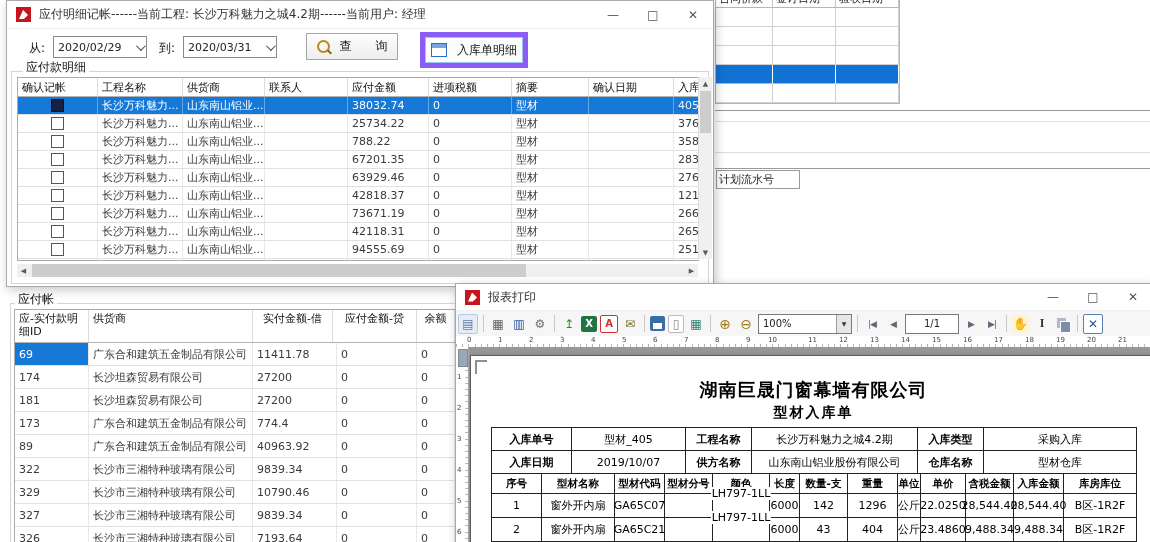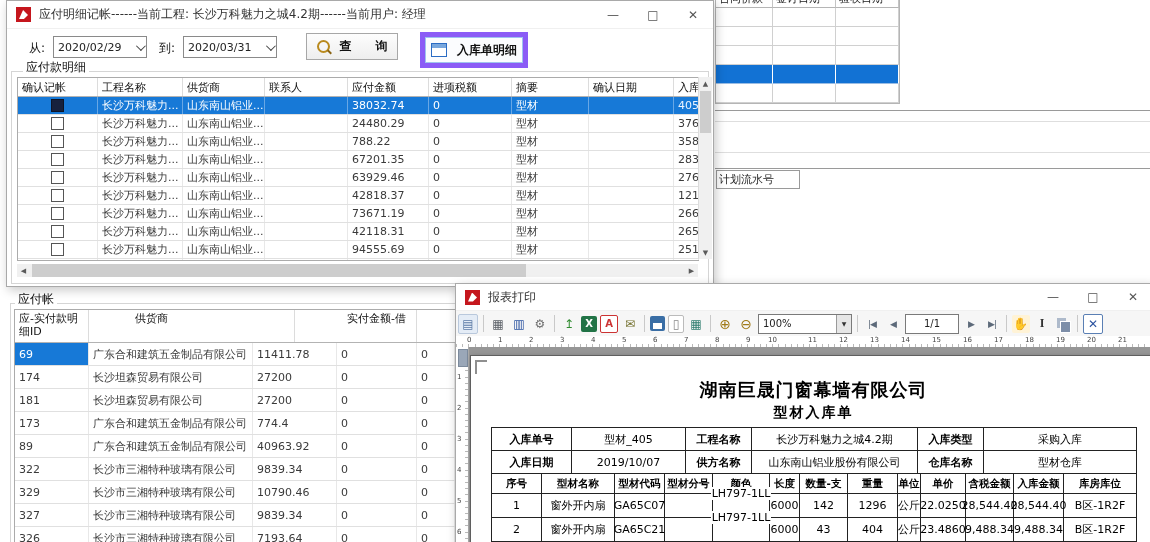--- a/index.html
+++ b/index.html
@@ -18,21 +18,21 @@
   .capbtns{margin-left:auto;display:flex;height:100%;}
   .capbtn{width:40px;height:100%;display:flex;align-items:center;justify-content:center;color:#555;font-size:12px;}
 
   
   .lbl{position:absolute;font-size:12px;color:#111;}
   .combo{position:absolute;height:20px;background:#fff;border:1px solid #8a8a8a;display:flex;align-items:center;font-size:11px;}
   .combo .val{flex:1;padding:0 4px;white-space:nowrap;}
   .combo .chev{width:14px;height:100%;display:flex;align-items:center;justify-content:center;}
   .chevmark{width:6px;height:6px;border-right:1px solid #444;border-bottom:1px solid #444;transform:rotate(45deg) translateY(-2px);}
   .btn{position:absolute;display:flex;align-items:center;justify-content:center;gap:10px;
-    background:linear-gradient(#fdfdfd,#eee);border:1px solid #a7a7a7;font-size:12px;color:#111;font-weight:bold;}
+    background:linear-gradient(#fdfdfd,#eee);border:1px solid #a7a7a7;font-size:12px;color:#111;}
   .btn.focus{border:5px solid #8b5cf6;box-shadow:0 0 0 1px #9fc3ef inset;background:#fbfcfe;}
   .lens{width:9px;height:9px;border:2px solid #b98a1e;border-radius:50%;position:relative;flex:none;}
   .lens::after{content:"";position:absolute;width:5px;height:2px;background:#8a6312;transform:rotate(45deg);right:-4px;bottom:-2px;}
   .miniwin{width:14px;height:12px;border:1px solid #2b6cc4;background:#fff;position:relative;flex:none;}
   .miniwin::before{content:"";position:absolute;left:0;top:0;right:0;height:4px;background:#79a7dd;}
 
   .groupbox{position:absolute;border:1px solid #d5d5d5;}
   .grouplabel{position:absolute;font-size:12px;color:#111;background:#fff;padding:0 3px;white-space:nowrap;}
 
   
@@ -162,21 +162,21 @@
   <div class="bgline" style="left:715px;top:152px;width:435px;background:#dedede;"></div>
   <div class="bgline" style="left:715px;top:168px;width:435px;background:#9a9a9a;"></div>
   <div class="bgfield" style="left:716px;top:170px;width:78px;height:17px;">
     <span>计划流水号</span>
   </div>
 
   <div>
     <div class="groupbox" style="left:10px;top:303px;width:446px;height:239px;"></div>
     <div class="grouplabel" style="left:15px;top:291px;">应付帐</div>
     <div class="grid" style="left:14px;top:309px;width:440px;height:233px;">
-      <div class="ghead" id="t2-head" style="height:32px;gap:42px;">
+      <div class="ghead" id="t2-head" style="height:32px;">
           <div style="width: 65px; white-space: normal; line-height: 13px;">应-实付款明细ID</div>
           <div style="width: 155px; white-space: normal; line-height: 13px;">供货商</div>
           <div style="width: 71px; white-space: normal; line-height: 13px; text-align: center;">实付金额-借</div>
           <div style="width: 75px; white-space: normal; line-height: 13px; text-align: center;">应付金额-贷</div>
           <div style="width: 29px; white-space: normal; line-height: 13px; text-align: center;">余额</div>
         </div>
       <div id="t2-body">
           <div class="grow" style="height: 22px;">
             <div style="width: 65px; background: rgb(23, 121, 215); color: rgb(255, 255, 255);">69</div>
             <div style="width: 155px;">广东合和建筑五金制品有限公司</div>
@@ -307,21 +307,21 @@
             <div style="width: 76px;"></div>
             <div class="dim" style="width: 16px;">405</div>
           </div>
           <div class="grow" style="height: 17px;">
             <div style="width: 71px; justify-content: center;">
               <div class="cbx"></div>
             </div>
             <div style="width: 76px;">长沙万科魅力...</div>
             <div style="width: 73px;">山东南山铝业...</div>
             <div style="width: 74px;"></div>
-            <div style="width: 72px;">24480.29</div>
+            <div style="width: 72px;">25734.22</div>
             <div style="width: 74px;">0</div>
             <div style="width: 68px;">型材</div>
             <div style="width: 76px;"></div>
             <div class="dim" style="width: 16px;">376</div>
           </div>
           <div class="grow" style="height: 17px;">
             <div style="width: 71px; justify-content: center;">
               <div class="cbx"></div>
             </div>
             <div style="width: 76px;">长沙万科魅力...</div>

